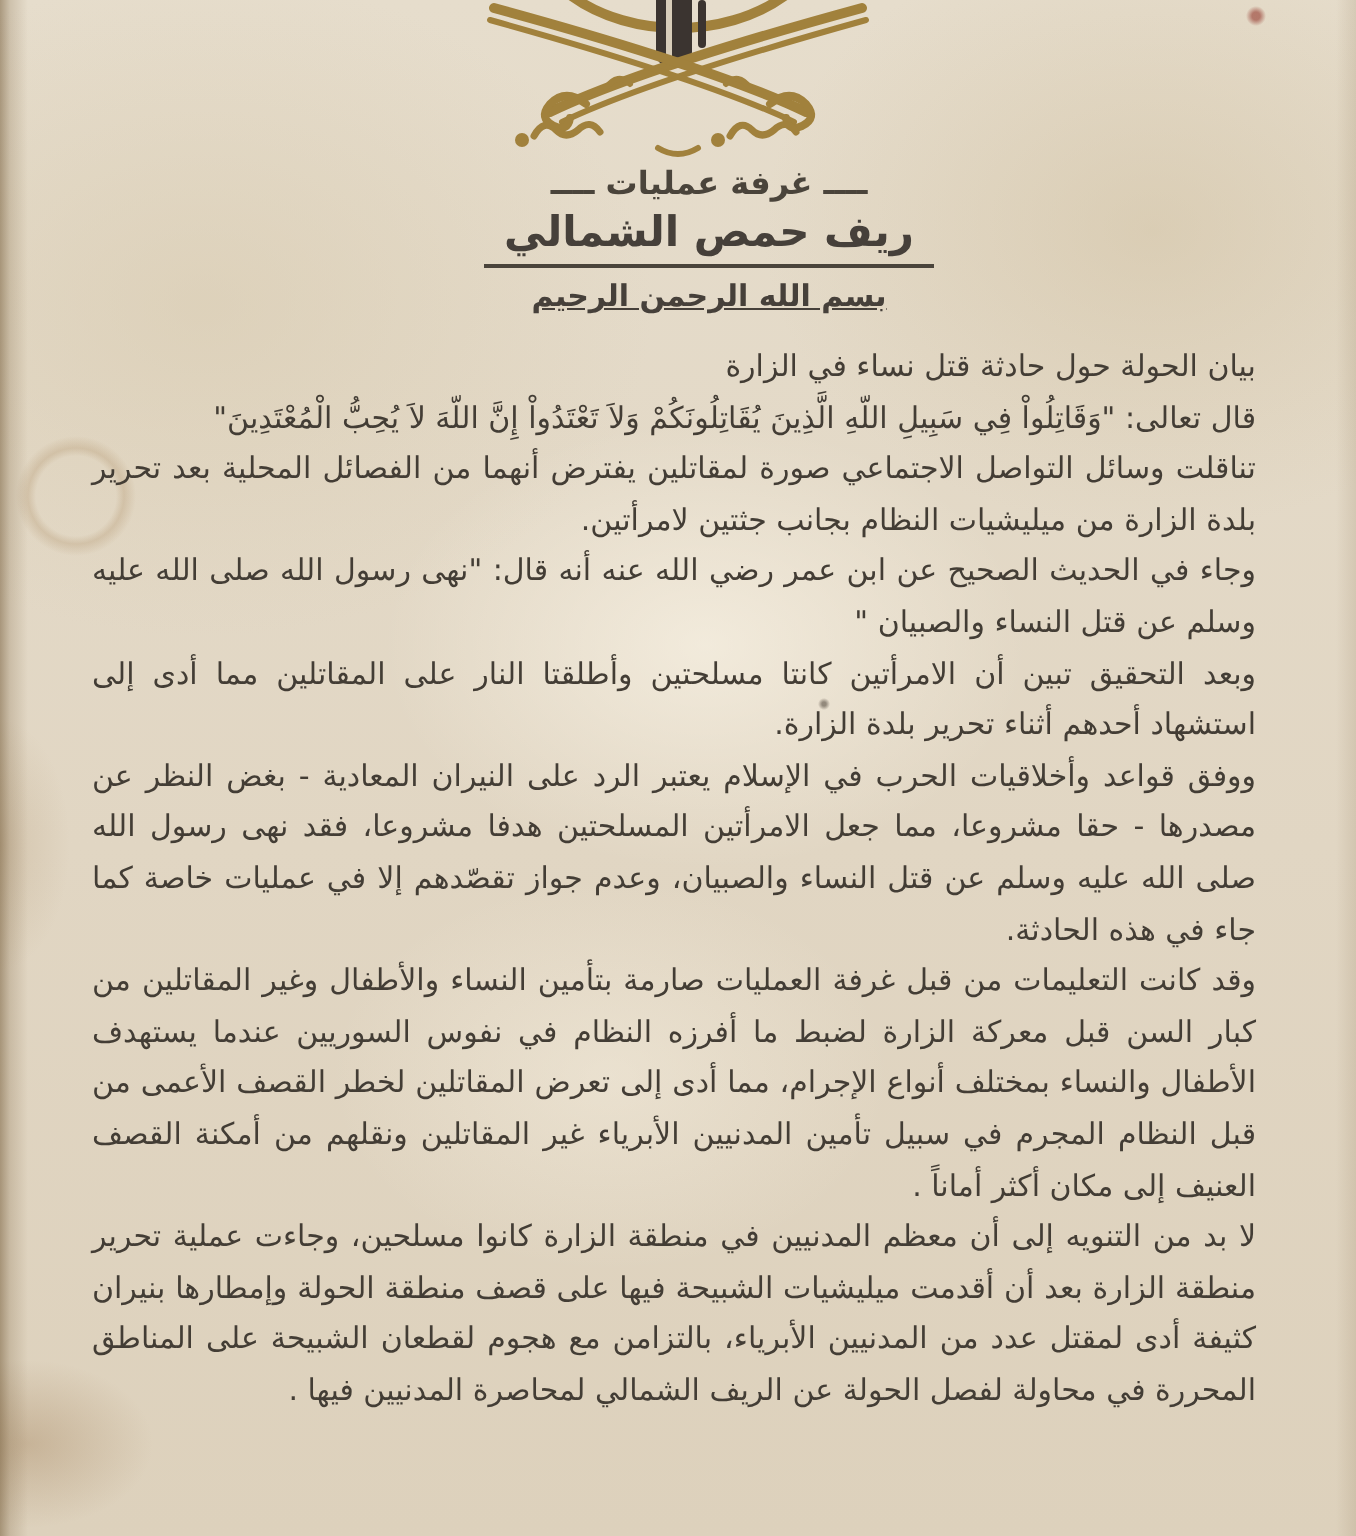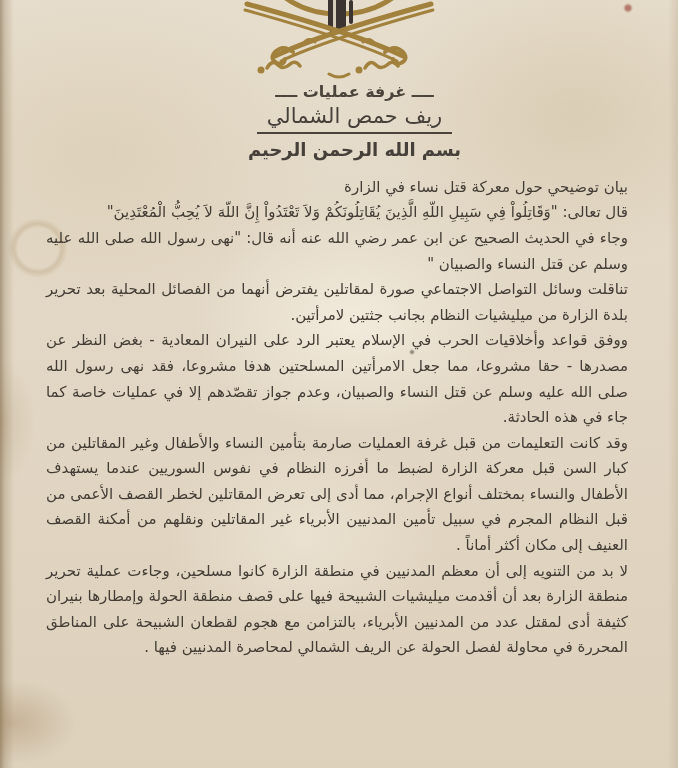--- a/index.html
+++ b/index.html
@@ -32,24 +32,24 @@
       
       radial-gradient(ellipse 260px 200px at 85% 15%, rgba(205,188,155,.45), rgba(205,188,155,0) 75%),
       radial-gradient(ellipse 300px 220px at 15% 20%, rgba(214,200,172,.5), rgba(214,200,172,0) 75%),
       linear-gradient(180deg, #e6ddcc 0%, #e1d6c3 55%, #ddd1bc 100%);
   }
   .logo-area{ text-align:center; padding-top:0; }
   .logo-area svg{ display:block; margin:0 auto; }
   .header{ text-align:center; margin-top:2px; line-height:1.25;padding-left:31px; }
   .org-label{ font-size:16px; font-weight:bold; color:#4a443b; letter-spacing:1px; }
   .org-name{
-    display:inline-block; font-size:21px; font-weight:normal; color:#46403a;
+    display:inline-block; font-size:21px; font-weight:bold; color:#46403a;
     border-bottom:2px solid #4a443b; padding:1px 10px 3px;
   }
-  .basmala{ font-size:18px; font-weight:bold; color:#46403a; margin-top:5px; }
+  .basmala{ font-size:15px; font-weight:bold; color:#46403a; margin-top:5px;text-decoration:underline; }
   .content{
     padding:13px 50px 0 46px;
     font-size:15px;
     line-height:25.6px;
     text-align:justify;
   }
   .content p{ margin:0; }
   .content .title{ text-align:right; }
 </style>
 </head>
@@ -94,23 +94,24 @@
 
   <div class="header">
     <div class="org-label">ــــ غرفة عمليات ــــ</div>
     <div>
       <span class="org-name">ريف حمص الشمالي</span>
     </div>
     <div class="basmala">بسم الله الرحمن الرحيم</div>
   </div>
 
   <div class="content">
-    <p class="title">بيان توضيحي حول معركة قتل نساء في الزارة</p>
+    <p class="title">بيان الحولة حول حادثة قتل نساء في الزارة</p>
     <p>قال تعالى: "وَقَاتِلُواْ فِي سَبِيلِ اللّهِ الَّذِينَ يُقَاتِلُونَكُمْ وَلاَ تَعْتَدُواْ إِنَّ اللّهَ لاَ يُحِبُّ الْمُعْتَدِينَ"</p>
+    <p>تناقلت وسائل التواصل الاجتماعي صورة لمقاتلين يفترض أنهما من الفصائل المحلية بعد تحرير بلدة الزارة من ميليشيات النظام بجانب جثتين لامرأتين.</p>
     <p>وجاء في الحديث الصحيح عن ابن عمر رضي الله عنه أنه قال: "نهى رسول الله صلى الله عليه وسلم عن قتل النساء والصبيان "</p>
-    <p>تناقلت وسائل التواصل الاجتماعي صورة لمقاتلين يفترض أنهما من الفصائل المحلية بعد تحرير بلدة الزارة من ميليشيات النظام بجانب جثتين لامرأتين.</p>
+    <p>وبعد التحقيق تبين أن الامرأتين كانتا مسلحتين وأطلقتا النار على المقاتلين مما أدى إلى استشهاد أحدهم أثناء تحرير بلدة الزارة.</p>
     <p>ووفق قواعد وأخلاقيات الحرب في الإسلام يعتبر الرد على النيران المعادية - بغض النظر عن مصدرها - حقا مشروعا، مما جعل الامرأتين المسلحتين هدفا مشروعا، فقد نهى رسول الله صلى الله عليه وسلم عن قتل النساء والصبيان، وعدم جواز تقصّدهم إلا في عمليات خاصة كما جاء في هذه الحادثة.</p>
     <p>وقد كانت التعليمات من قبل غرفة العمليات صارمة بتأمين النساء والأطفال وغير المقاتلين من كبار السن قبل معركة الزارة لضبط ما أفرزه النظام في نفوس السوريين عندما يستهدف الأطفال والنساء بمختلف أنواع الإجرام، مما أدى إلى تعرض المقاتلين لخطر القصف الأعمى من قبل النظام المجرم في سبيل تأمين المدنيين الأبرياء غير المقاتلين ونقلهم من أمكنة القصف العنيف إلى مكان أكثر أماناً .</p>
     <p>لا بد من التنويه إلى أن معظم المدنيين في منطقة الزارة كانوا مسلحين، وجاءت عملية تحرير منطقة الزارة بعد أن أقدمت ميليشيات الشبيحة فيها على قصف منطقة الحولة وإمطارها بنيران كثيفة أدى لمقتل عدد من المدنيين الأبرياء، بالتزامن مع هجوم لقطعان الشبيحة على المناطق المحررة في محاولة لفصل الحولة عن الريف الشمالي لمحاصرة المدنيين فيها .</p>
 
   </div>
 
 </div>
 
 </body></html>

